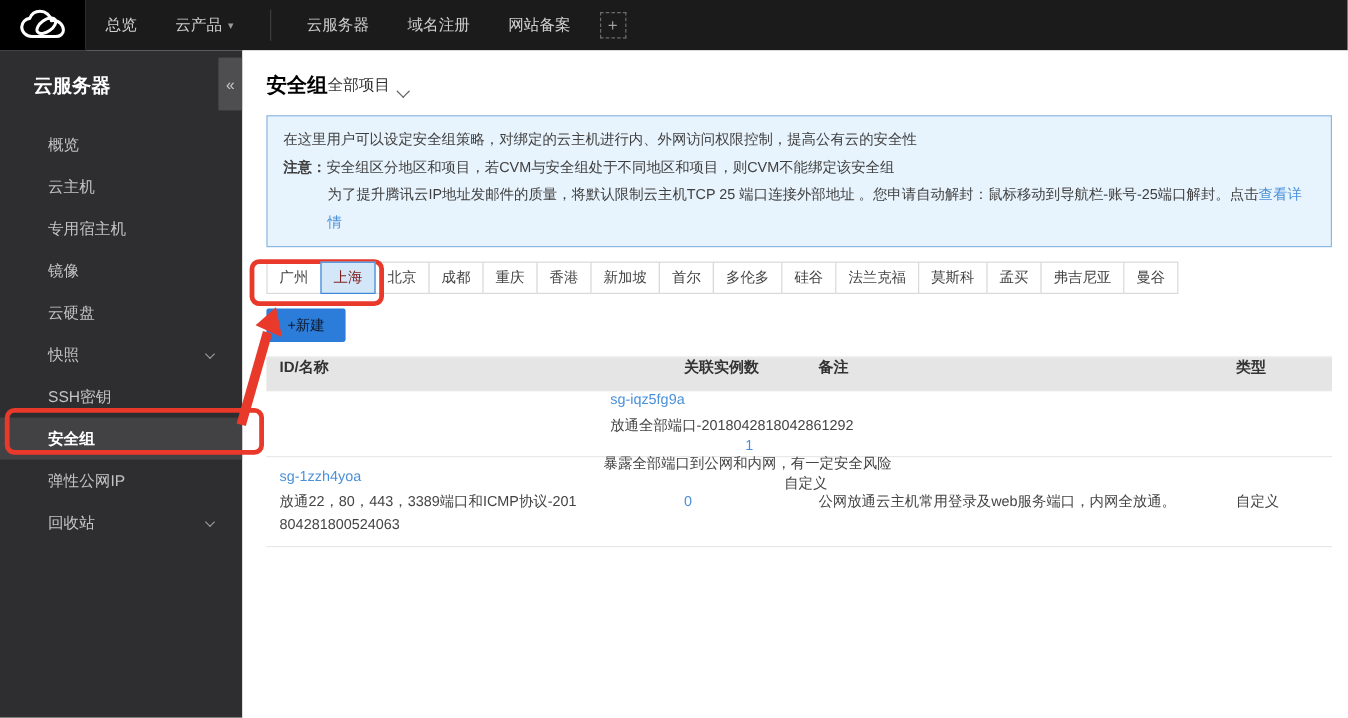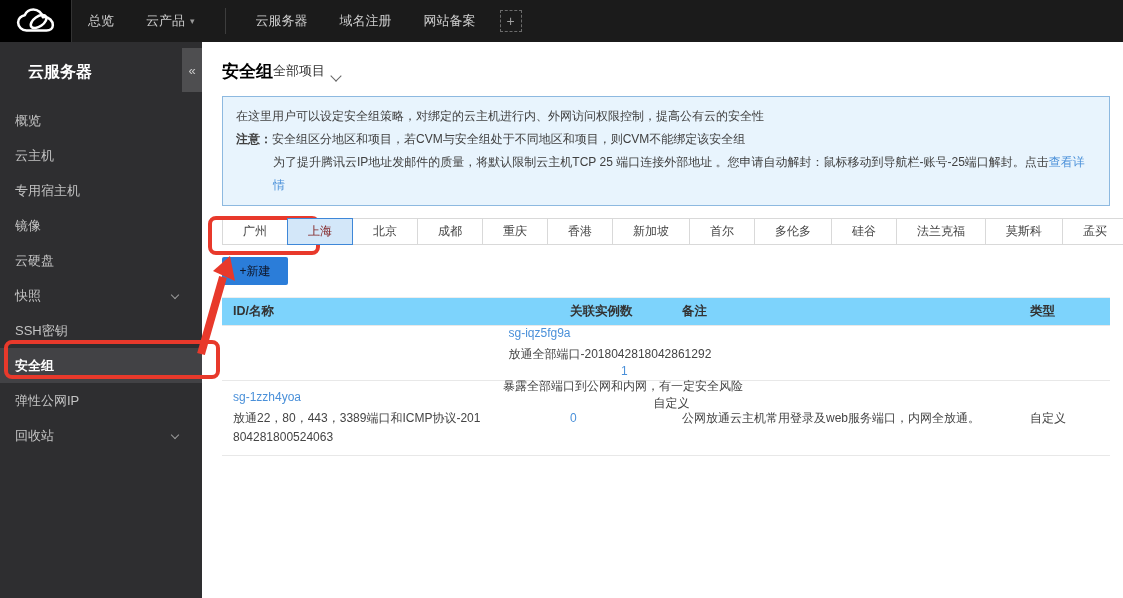--- a/index.html
+++ b/index.html
@@ -41,21 +41,21 @@
     color:#fff; font-size:16px; font-weight:bold;
     padding:20px 0 18px 28px;
   }
   .collapse-btn {
     position:absolute; top:6px; right:0; width:20px; height:44px;
     background:#4e4e50; color:#c9c9c9; font-size:13px;
     display:flex; align-items:center; justify-content:center; cursor:pointer;
   }
   .side-menu { margin-top:2px; }
   .side-item {
-    position:relative; height:35px; line-height:35px; padding-left:15px;
+    position:relative; height:35px; line-height:35px; padding-left:40px;
     color:#c3c3c3; font-size:13px; cursor:pointer;
   }
   .side-item.selected { background:#424245; color:#fff; font-weight:bold; }
   .side-chev {
     position:absolute; right:24px; top:14px; width:6px; height:6px;
     border-right:1.5px solid #9a9a9a; border-bottom:1.5px solid #9a9a9a;
     transform:rotate(45deg);
   }
   
   .main {
@@ -74,40 +74,40 @@
   }
   .notice {
     margin-top:10px; background:#e8f4fd; border:1px solid #8db9e0;
     padding:8px 13px; font-size:12px; line-height:23px; color:#404040;
   }
   .notice .b { font-weight:bold; }
   .notice-indent { padding-left:37px; }
   .link { color:#4a90d9; cursor:pointer; text-decoration:none; }
   .tabs { margin-top:12px; display:flex; }
   .tab {
-    height:27px; line-height:25px; padding:0 20px; font-size:12px; color:#444;
+    height:27px; line-height:25px; padding:0 10px; font-size:12px; color:#444;
     background:#fff; border:1px solid #d9d9d9; margin-left:-1px;
     cursor:pointer; white-space:nowrap;
   }
   .tab:first-child { margin-left:0; }
   .tab.selected {
     background:#d3e7f9; color:#7f1d1d; border-color:#3e87d8;
     position:relative; z-index:2;
   }
   .new-btn {
     margin-top:12px; width:66px; height:28px; background:#2b7dd9;
     color:#0f172a; font-size:12px; border:none; border-radius:2px;
     cursor:pointer; display:block;
   }
   
   .sg-table { margin-top:12px; width:888px; font-size:12px; }
   .t-row { display:flex; border-bottom:1px solid #e8e8e8; }
   .t-head {
-    background:#7dd3fc; border-top:1px solid #eee; height:29px;
-    align-items:center; color:#333; font-weight:bold; font-size:12.5px;
+    background:#e5e5e5; border-top:1px solid #eee; height:29px;
+    align-items:flex-start; color:#333; font-weight:bold; font-size:12.5px;
   }
   .c1 { width:337px; padding-left:11px; flex:none; }
   .c2 { width:112px; padding-left:11px; flex:none; }
   .c3 { width:348px; padding-left:11px; flex:none; }
   .c4 { flex:1; padding-left:11px; }
   .t-body .t-row { align-items:center; }
   .row1 { height:55px;flex-direction:column; }
   .row2 { height:75px; }
   .cell-id { align-self:center; }
   .sg-id { color:#4a90d9; cursor:pointer; display:inline-block; }

